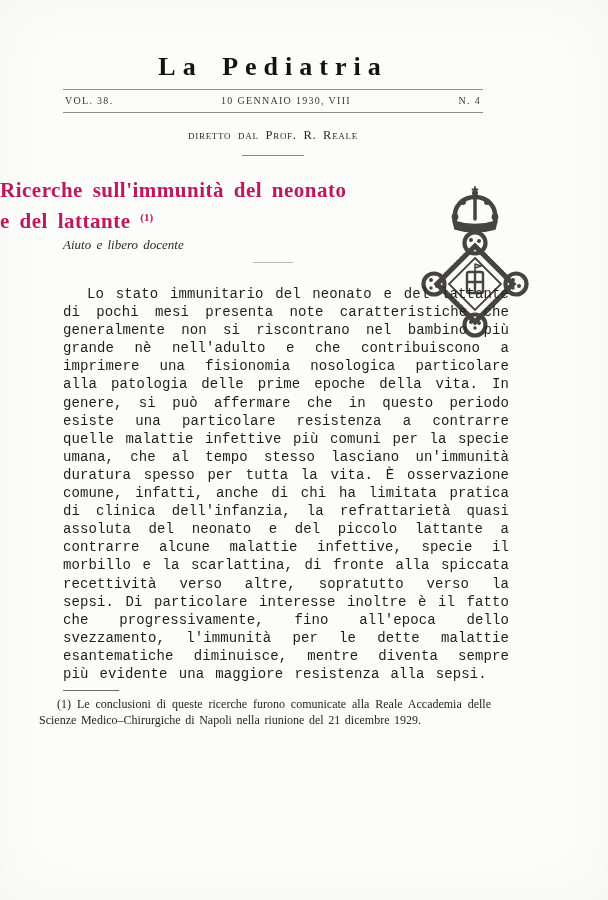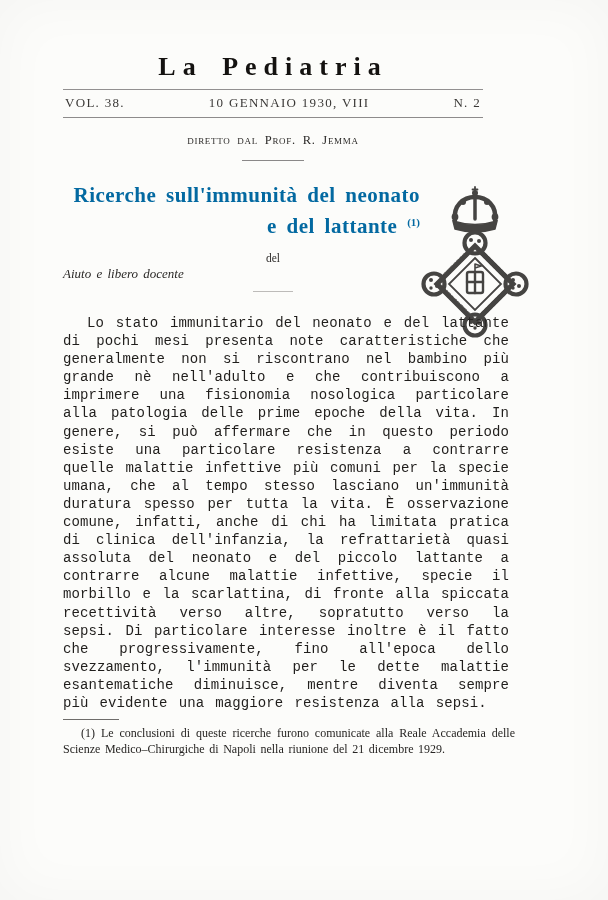--- a/index.html
+++ b/index.html
@@ -21,61 +21,61 @@
     font-size:26px;font-weight:bold;
     letter-spacing:7px;word-spacing:6px;
     color:#141210;
   }
   .mast-row{
     margin-top:7px;
     border-top:1px solid #929090;
     border-bottom:1px solid #8d8b8b;
     padding:5px 2px 6px 2px;
     display:flex;justify-content:space-between;align-items:baseline;
-    font-size:13px;letter-spacing:1.3px;color:#3a3836;
+    font-size:10px;letter-spacing:1.3px;color:#3a3836;
   }
   .article-no{
     margin-top:27px;text-align:center;
     font-size:13px;letter-spacing:1px;color:#2a2826;
   }
   
   .institute{
     margin-top:14px;text-align:center;
     font-variant:small-caps;
     font-size:12.5px;line-height:17px;
     letter-spacing:0.7px;word-spacing:3px;
     color:#2c2a28;
   }
   .rule-sm{width:62px;margin:11px auto 0 auto;border-top:1px solid #8a8888;height:0;}
   
   .article-title{
     margin:21px 0 0 0;
-    text-align:right;
+    text-align:left;
     font-size:21px;font-weight:bold;
     line-height:27px;letter-spacing:0.5px;word-spacing:4px;
-    color:#0369a1;
+    color:#be185d;
   }
   .article-title sup{font-size:11px;font-weight:bold;vertical-align:7px;letter-spacing:0;}
   .byline-del{margin-top:12px;text-align:center;font-size:11.5px;color:#2e2c2a;}
   .author{margin-top:9px;text-align:center;font-size:13px;font-weight:bold;letter-spacing:0.8px;word-spacing:2px;color:#201e1c;}
   .author-title{margin-top:2px;font-size:13px;font-style:italic;word-spacing:2px;color:#2a2826;}
   .rule-xs{width:40px;margin:9px auto 0 auto;border-top:1px solid #bdbbb9;height:0;}
   
   .bodytext{margin:22px 0 0 63px;width:446px;font-family:Liberation Mono, monospace;}
   .bodytext p{
     margin:0;
     font-size:14px;line-height:18.1px;
     text-align:justify;text-indent:24px;
     word-spacing:2.6px;letter-spacing:0.1px;
     color:#201e1c;
   }
   
   .footnote-rule{margin:7px 0 0 63px;width:56px;border-top:1px solid #6e6c6a;height:0;}
   .footnote{
-    margin:6px 0 0 63px;width:452px;
+    margin:6px 0 0 39px;width:452px;
     font-size:12px;line-height:15.6px;
     text-align:justify;text-indent:18px;
     word-spacing:1.6px;color:#262422;
   }
   
   .stamp{
     position:absolute;left:415px;top:186px;
     width:120px;height:162px;
     opacity:0.87;
   }
@@ -84,27 +84,27 @@
 </head>
 <body>
 
 <div class="page">
 
   <header class="head-col">
     <h1 class="journal-title">La Pediatria</h1>
     <div class="mast-row">
       <span>VOL. 38.</span>
       <span>10 GENNAIO 1930, VIII</span>
-      <span>N. 2</span>
+      <span>N. 4</span>
     </div>
   </header>
 
 
   <div class="head-col institute">
-    <div>diretto dal Prof. R. Jemma</div>
+    <div>diretto dal Prof. R. Reale</div>
   </div>
   <div class="head-col">
       <div class="rule-sm"></div>
     </div>
 
   <div class="stamp">
     <svg viewBox="0 0 120 162" xmlns="http://www.w3.org/2000/svg">
       <g stroke="#2b2927" fill="none" stroke-linecap="round">
 
         <g>
@@ -161,21 +161,20 @@
       </g>
     </svg>
   </div>
 
   <h2 class="head-col article-title">
     <span>Ricerche sull'immunità del neonato</span><br>
     <span>e del lattante</span>
     <sup>(1)</sup>
   </h2>
 
-  <div class="head-col byline-del">del</div>
   <div class="head-col author-title">Aiuto e libero docente</div>
   <div class="head-col">
       <div class="rule-xs"></div>
     </div>
 
   <div class="bodytext">
     <p>Lo stato immunitario del neonato e del lattante di pochi mesi presenta note caratteristiche che generalmente non si riscontrano nel bambino più grande nè nell'adulto e che contribuiscono a imprimere una fisionomia nosologica particolare alla patologia delle prime epoche della vita. In genere, si può affermare che in questo periodo esiste una particolare resistenza a contrarre quelle malattie infettive più comuni per la specie umana, che al tempo stesso lasciano un'immunità duratura spesso per tutta la vita. È osservazione comune, infatti, anche di chi ha limitata pratica di clinica dell'infanzia, la refrattarietà quasi assoluta del neonato e del piccolo lattante a contrarre alcune malattie infettive, specie il morbillo e la scarlattina, di fronte alla spiccata recettività verso altre, sopratutto verso la sepsi. Di particolare interesse inoltre è il fatto che progressivamente, fino all'epoca dello svezzamento, l'immunità per le dette malattie esantematiche diminuisce, mentre diventa sempre più evidente una maggiore resistenza alla sepsi.</p>
   </div>
 
   <div class="footnote-rule"></div>

